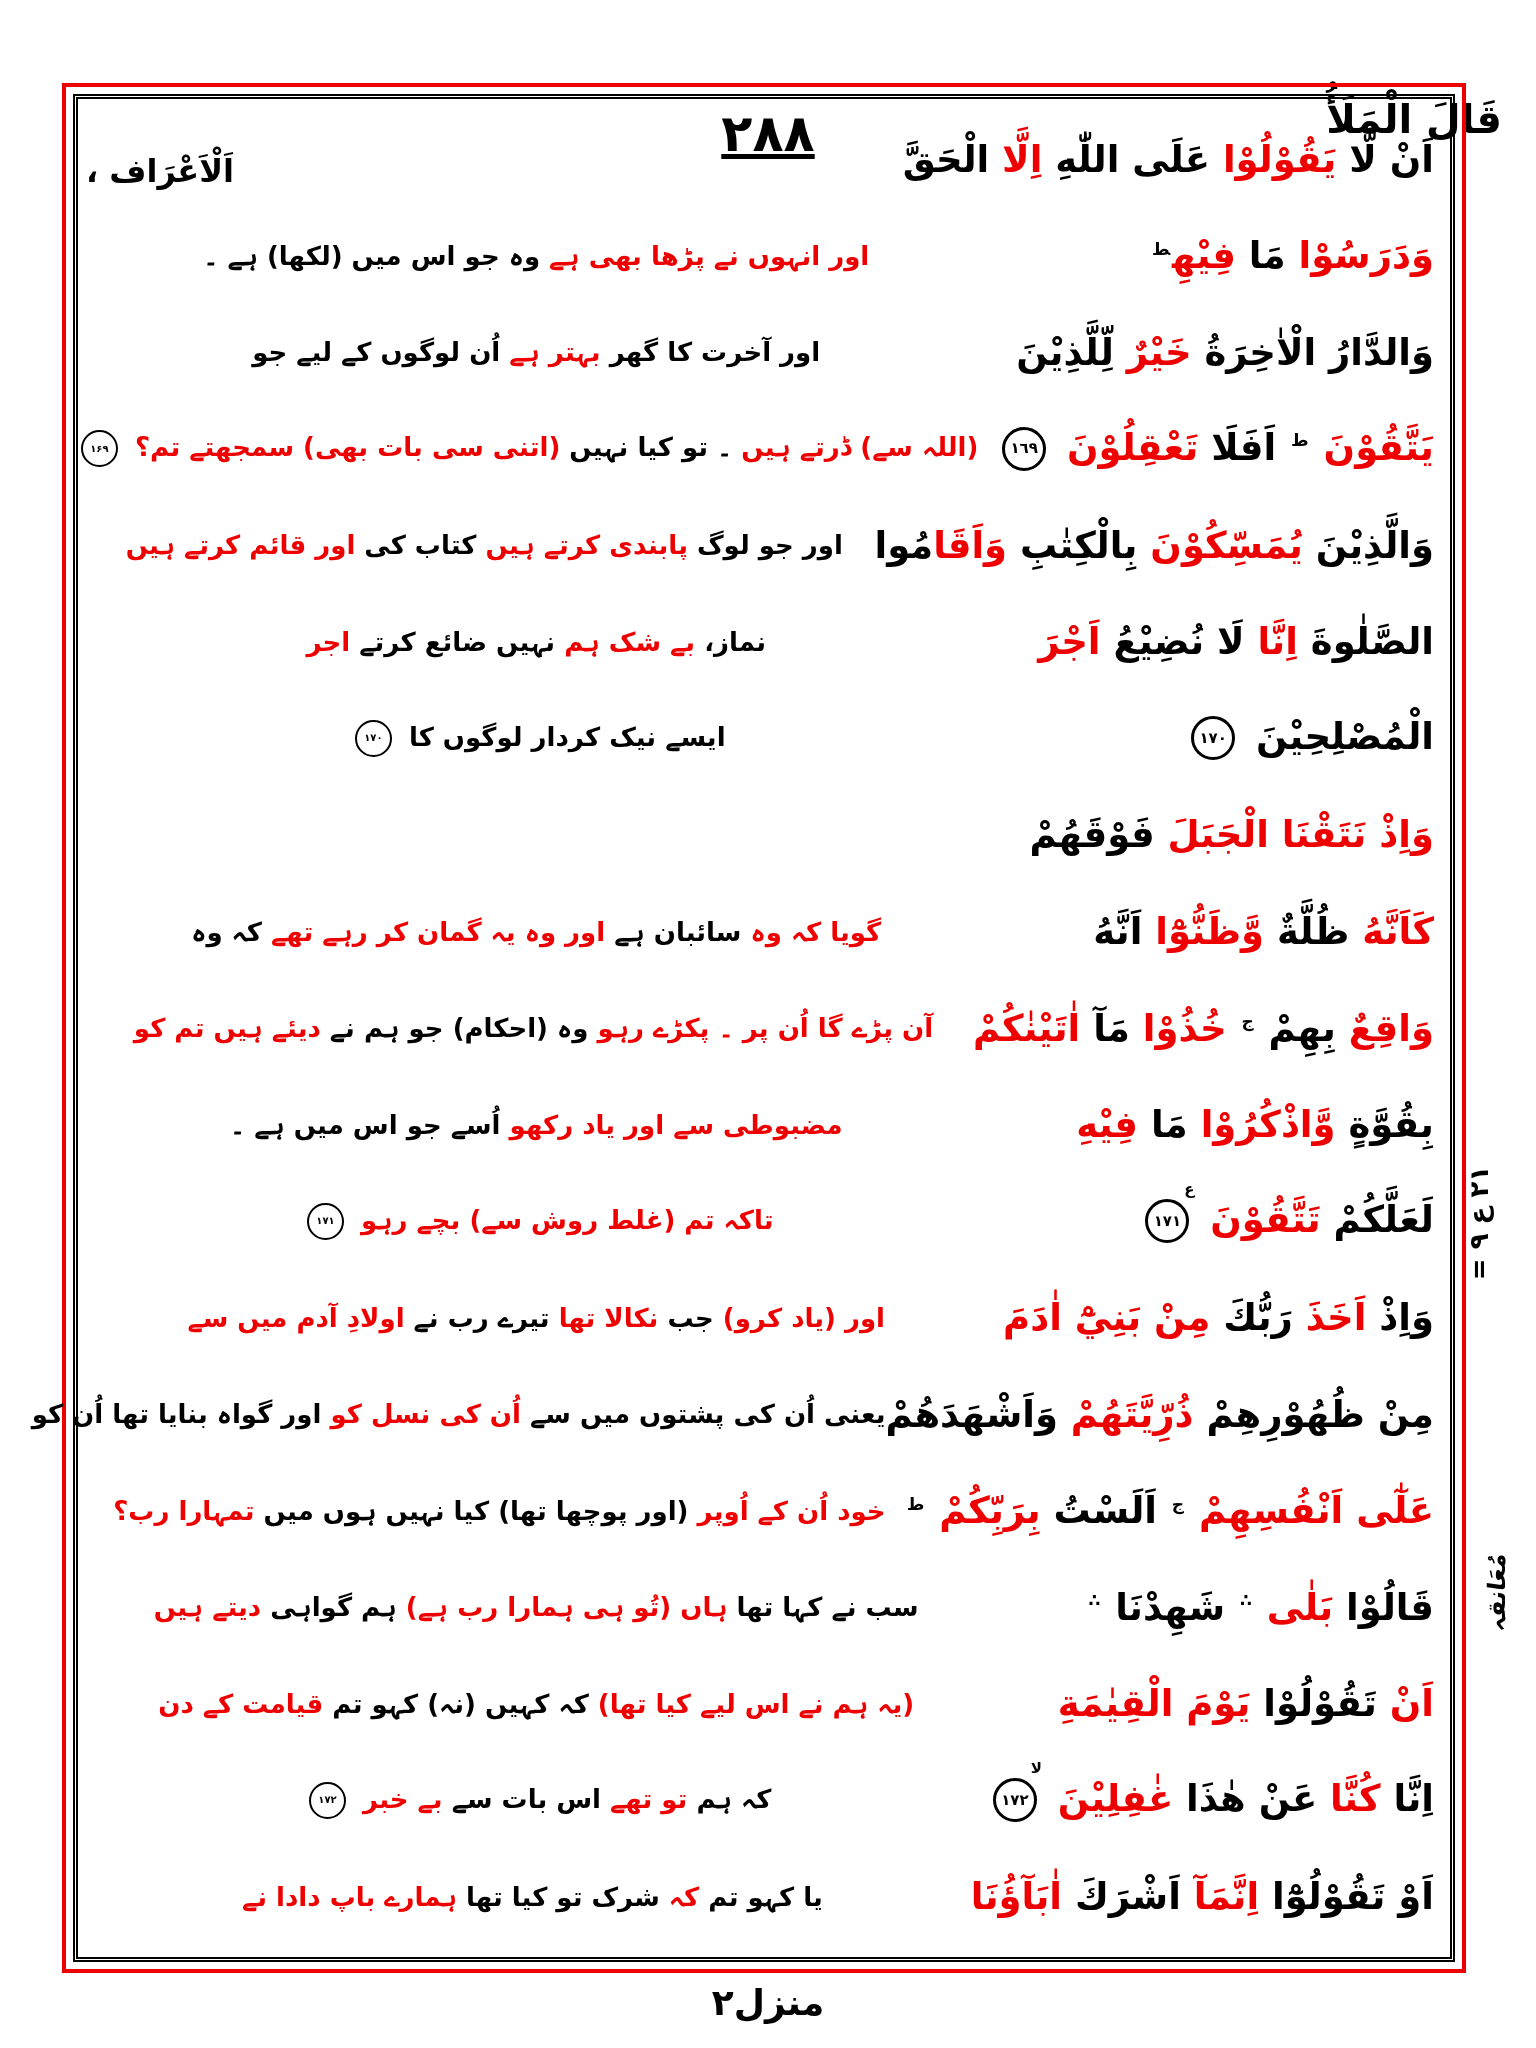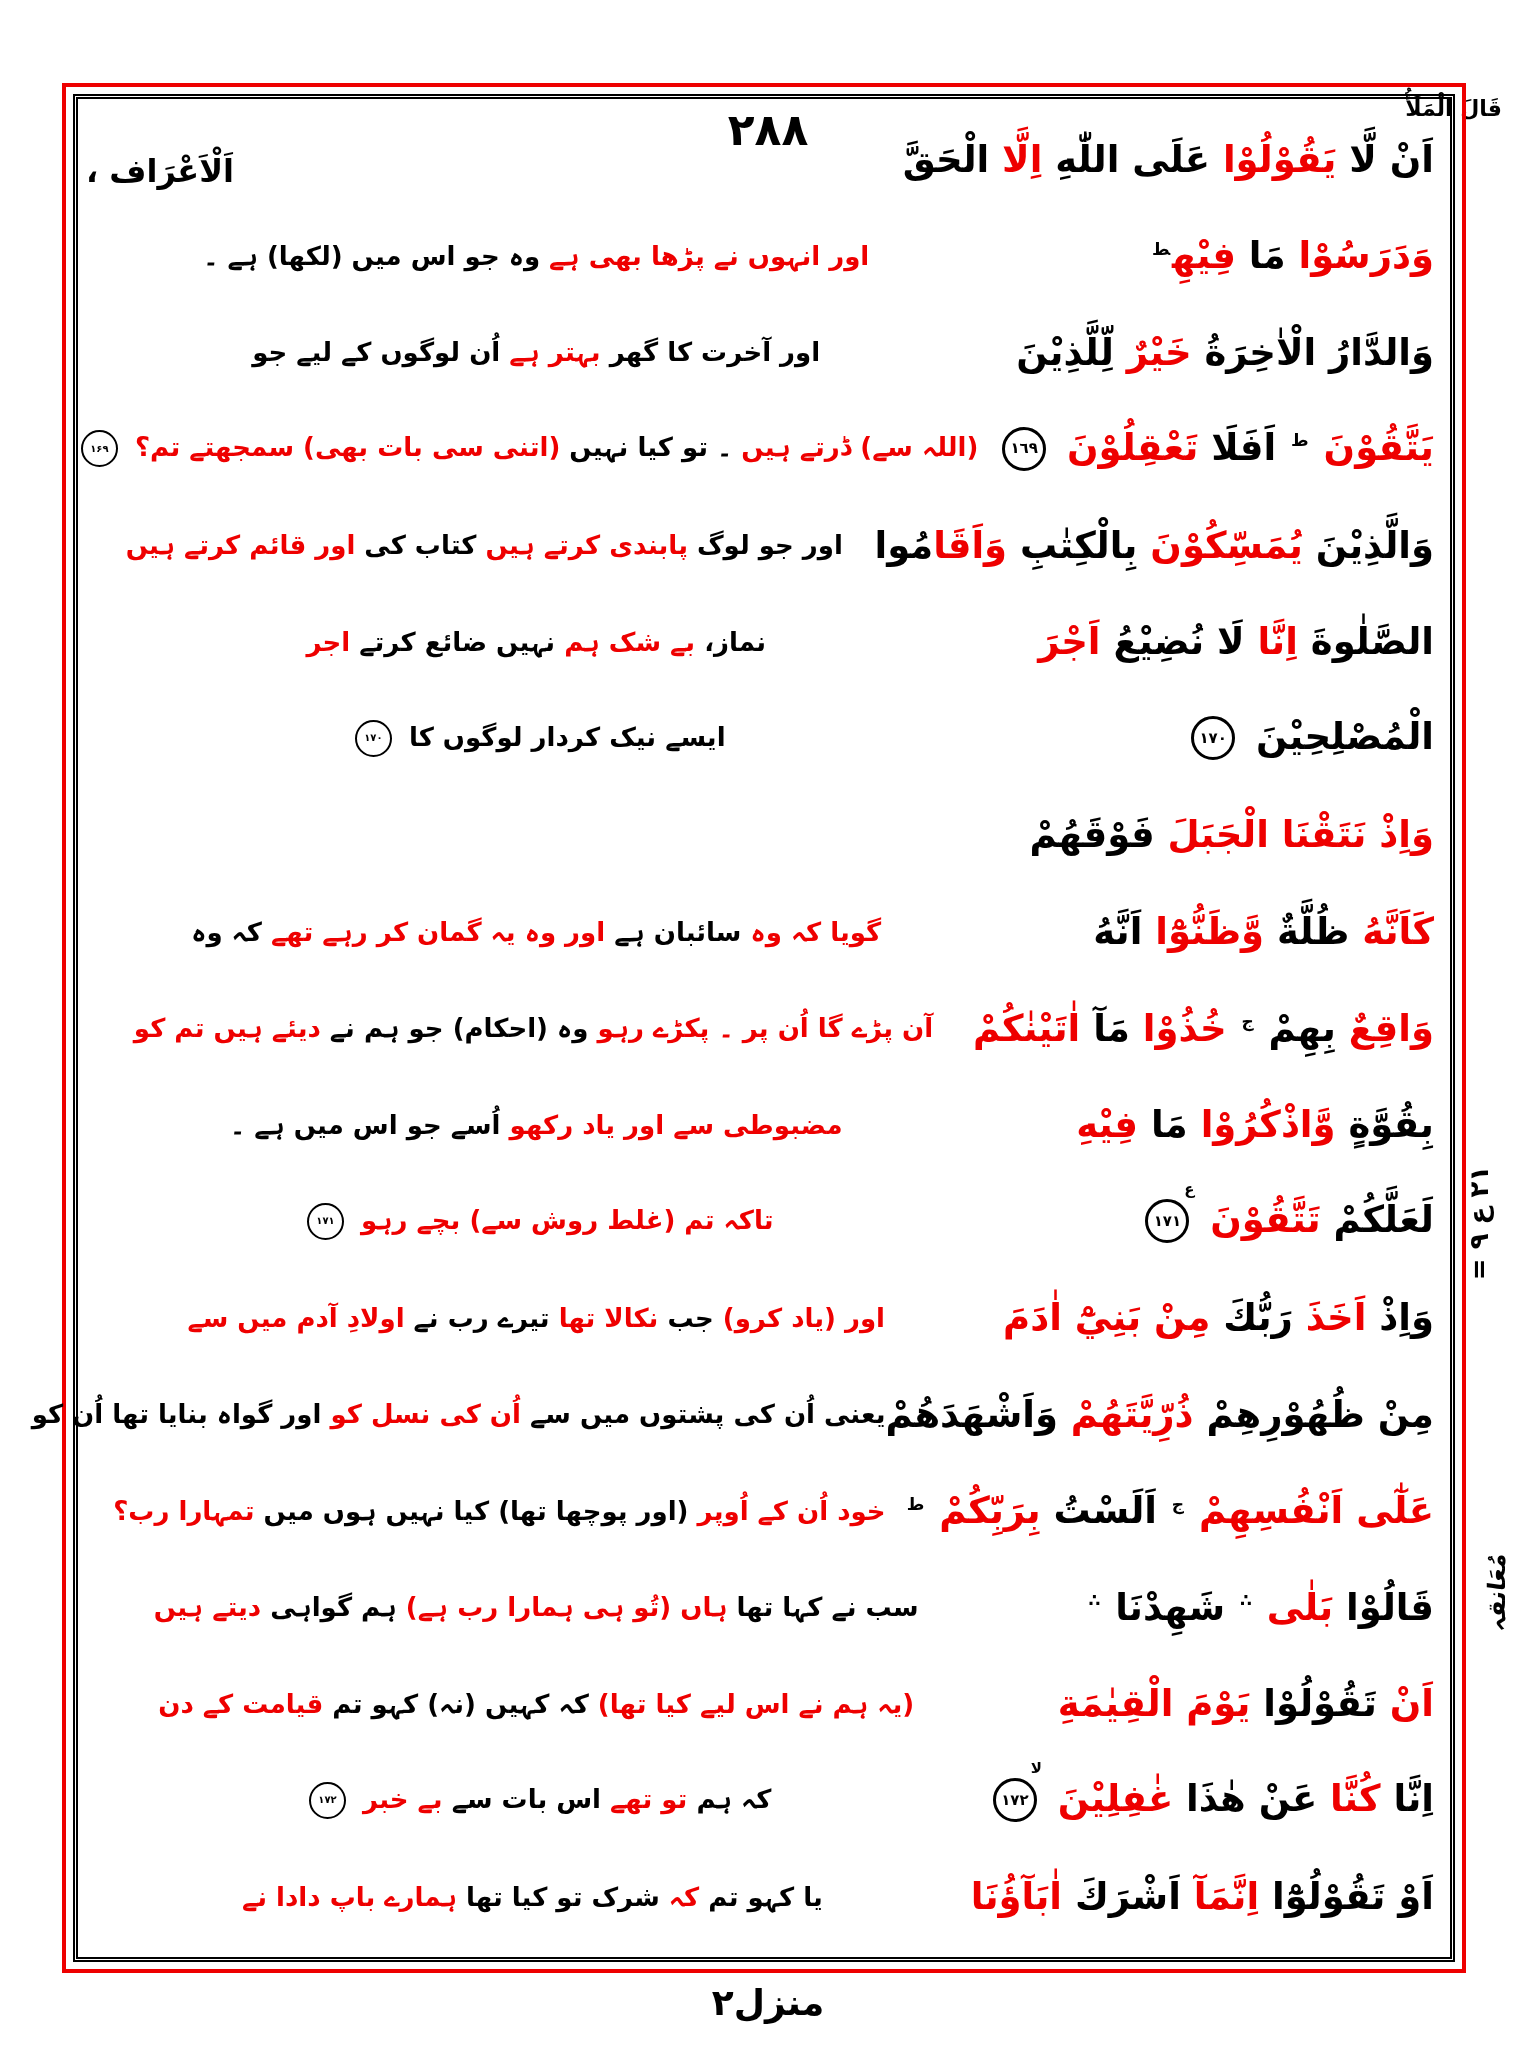--- a/index.html
+++ b/index.html
@@ -2,22 +2,22 @@
 <html lang="ur" dir="rtl" style="--red: #ee0000;"><head>
 <meta charset="utf-8">
 <style>
   html,body{margin:0;padding:0;background:#ffffff;}
   .page{position:relative;width:1536px;height:2048px;background:#fff;
         font-family:"DejaVu Sans",sans-serif;direction:rtl;overflow:hidden;}
   :root{--red:#ee0000;--ink:#000000;}
 
   
   .hdr{position:absolute;top:96px;left:0;right:0;height:80px;color:var(--ink);}
-  .hdr .juz{position:absolute;right:34px;top:0;font-size:22px;font-weight:700;}
-  .hdr .pno{position:absolute;left:50%;transform:translateX(-50%);top:8px;font-size:44px;font-weight:700;letter-spacing:2px;}
+  .hdr .juz{position:absolute;right:34px;top:0;font-size:40px;font-weight:700;}
+  .hdr .pno{position:absolute;left:50%;transform:translateX(-50%);top:8px;font-size:51px;font-weight:700;letter-spacing:2px;text-decoration:underline;}
   .hdr .surah{position:absolute;left:86px;top:8px;font-size:32px;font-weight:700;margin-top:48px;}
 
   
   .frame-red{position:absolute;left:62px;top:83px;width:1404px;height:1890px;
              border:4px solid var(--red);box-sizing:border-box;}
   .frame-black{position:absolute;inset:7px;border:5px double var(--ink);box-sizing:border-box;}
   .content{position:absolute;inset:12px 16px;display:flex;flex-direction:column;}
 
   
   .row{flex:1;display:flex;align-items:center;}

